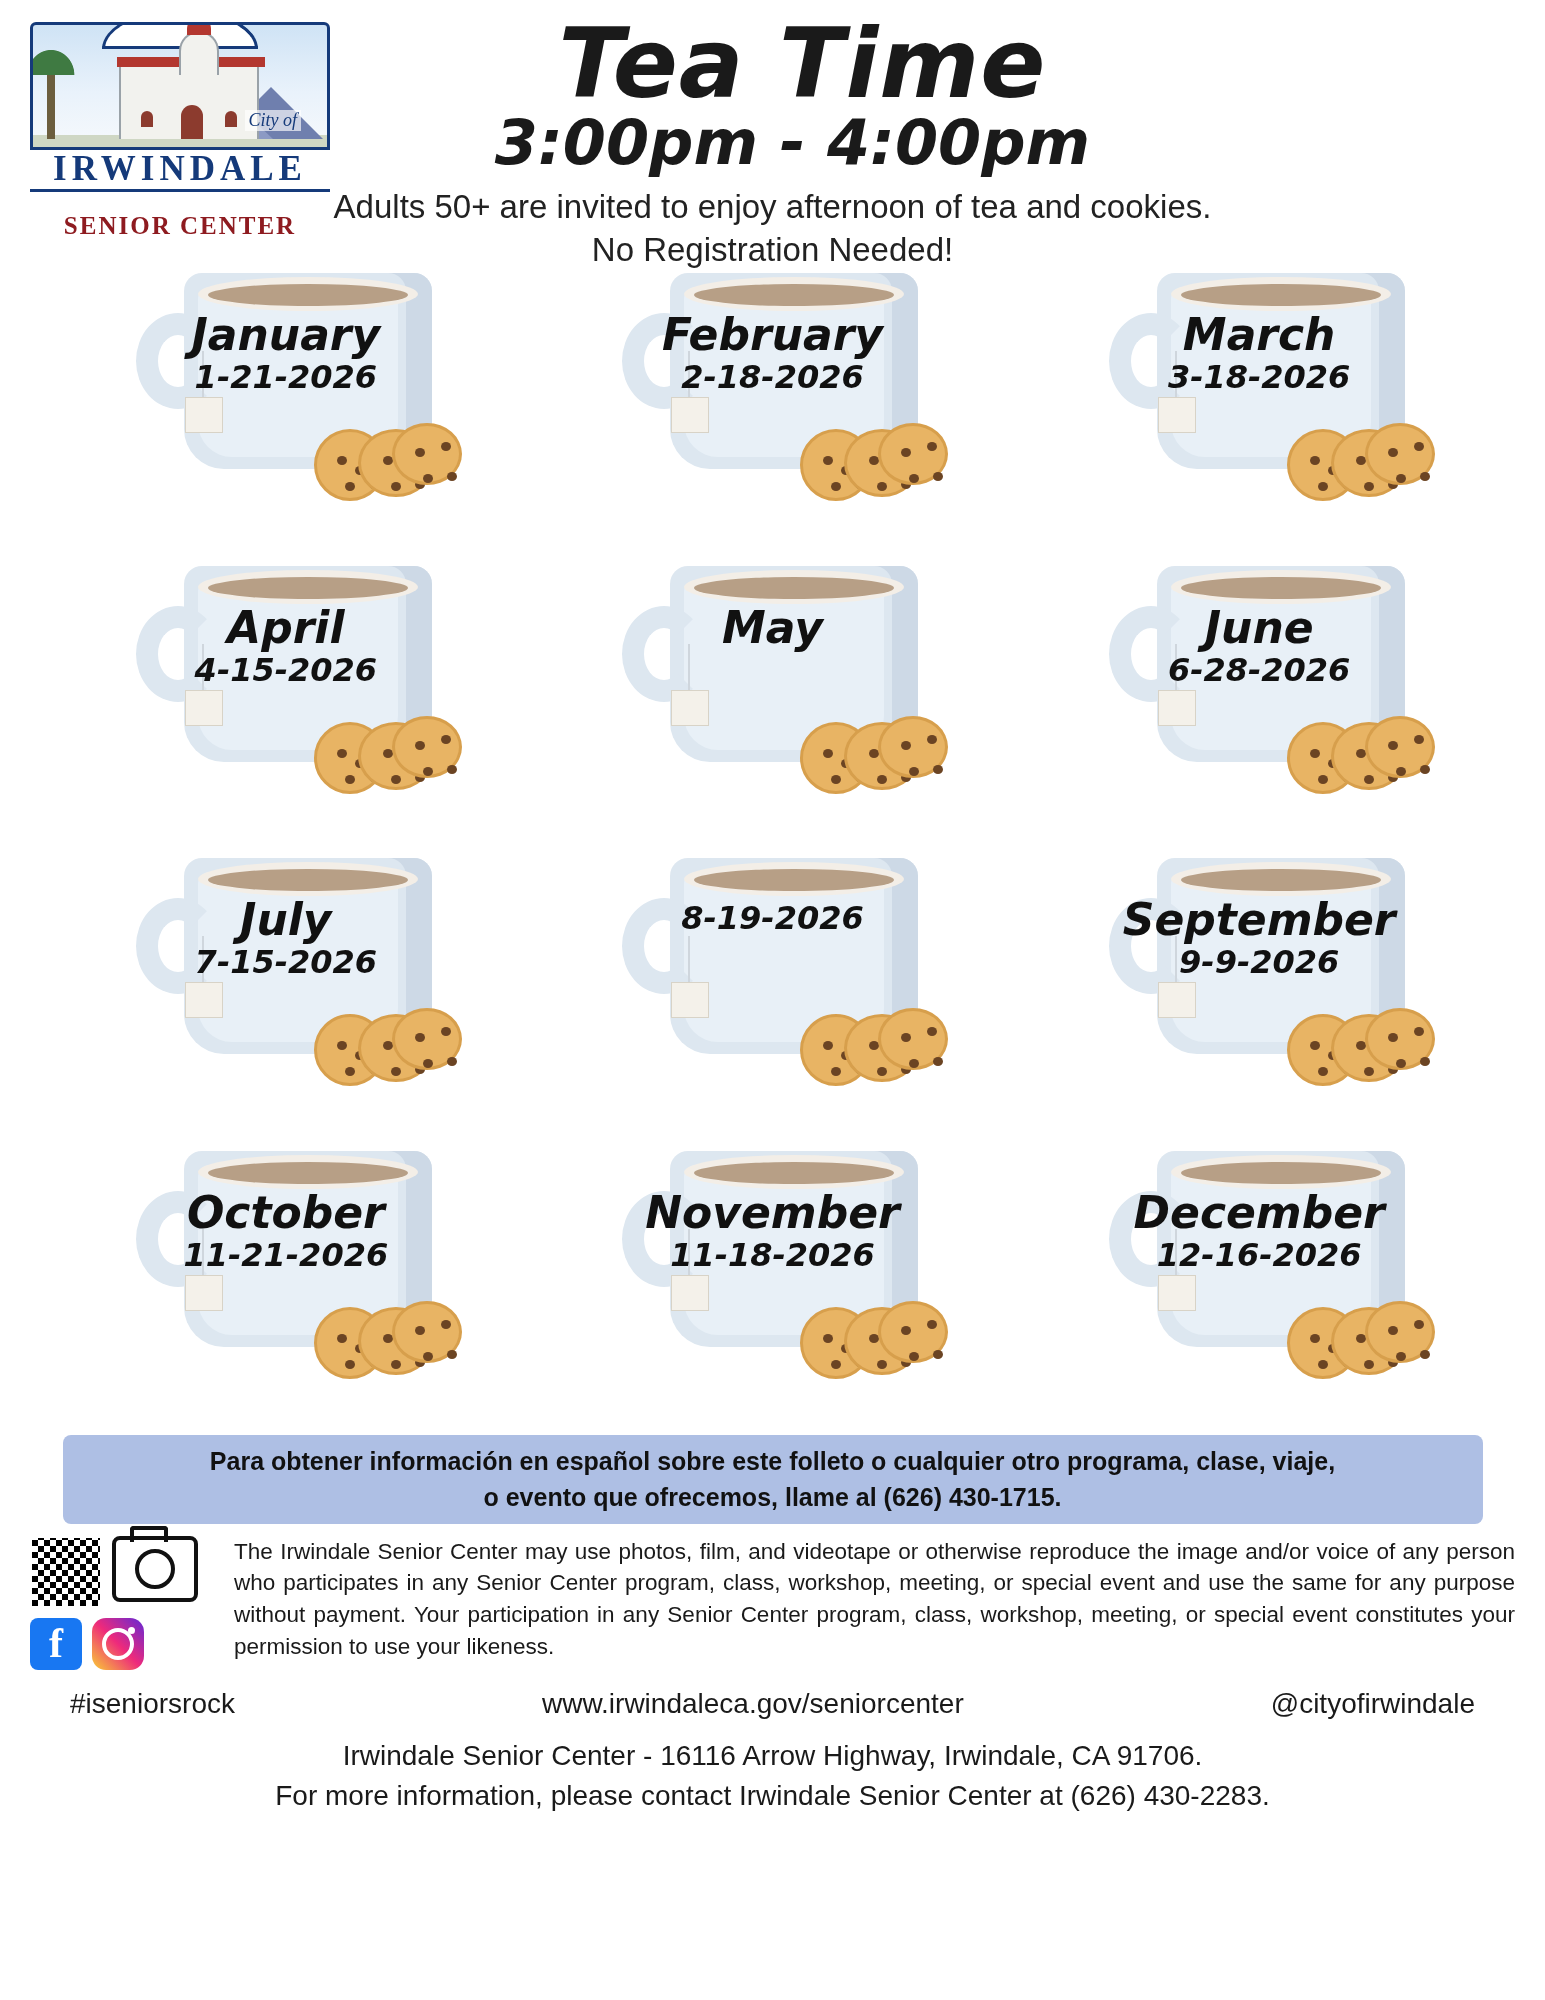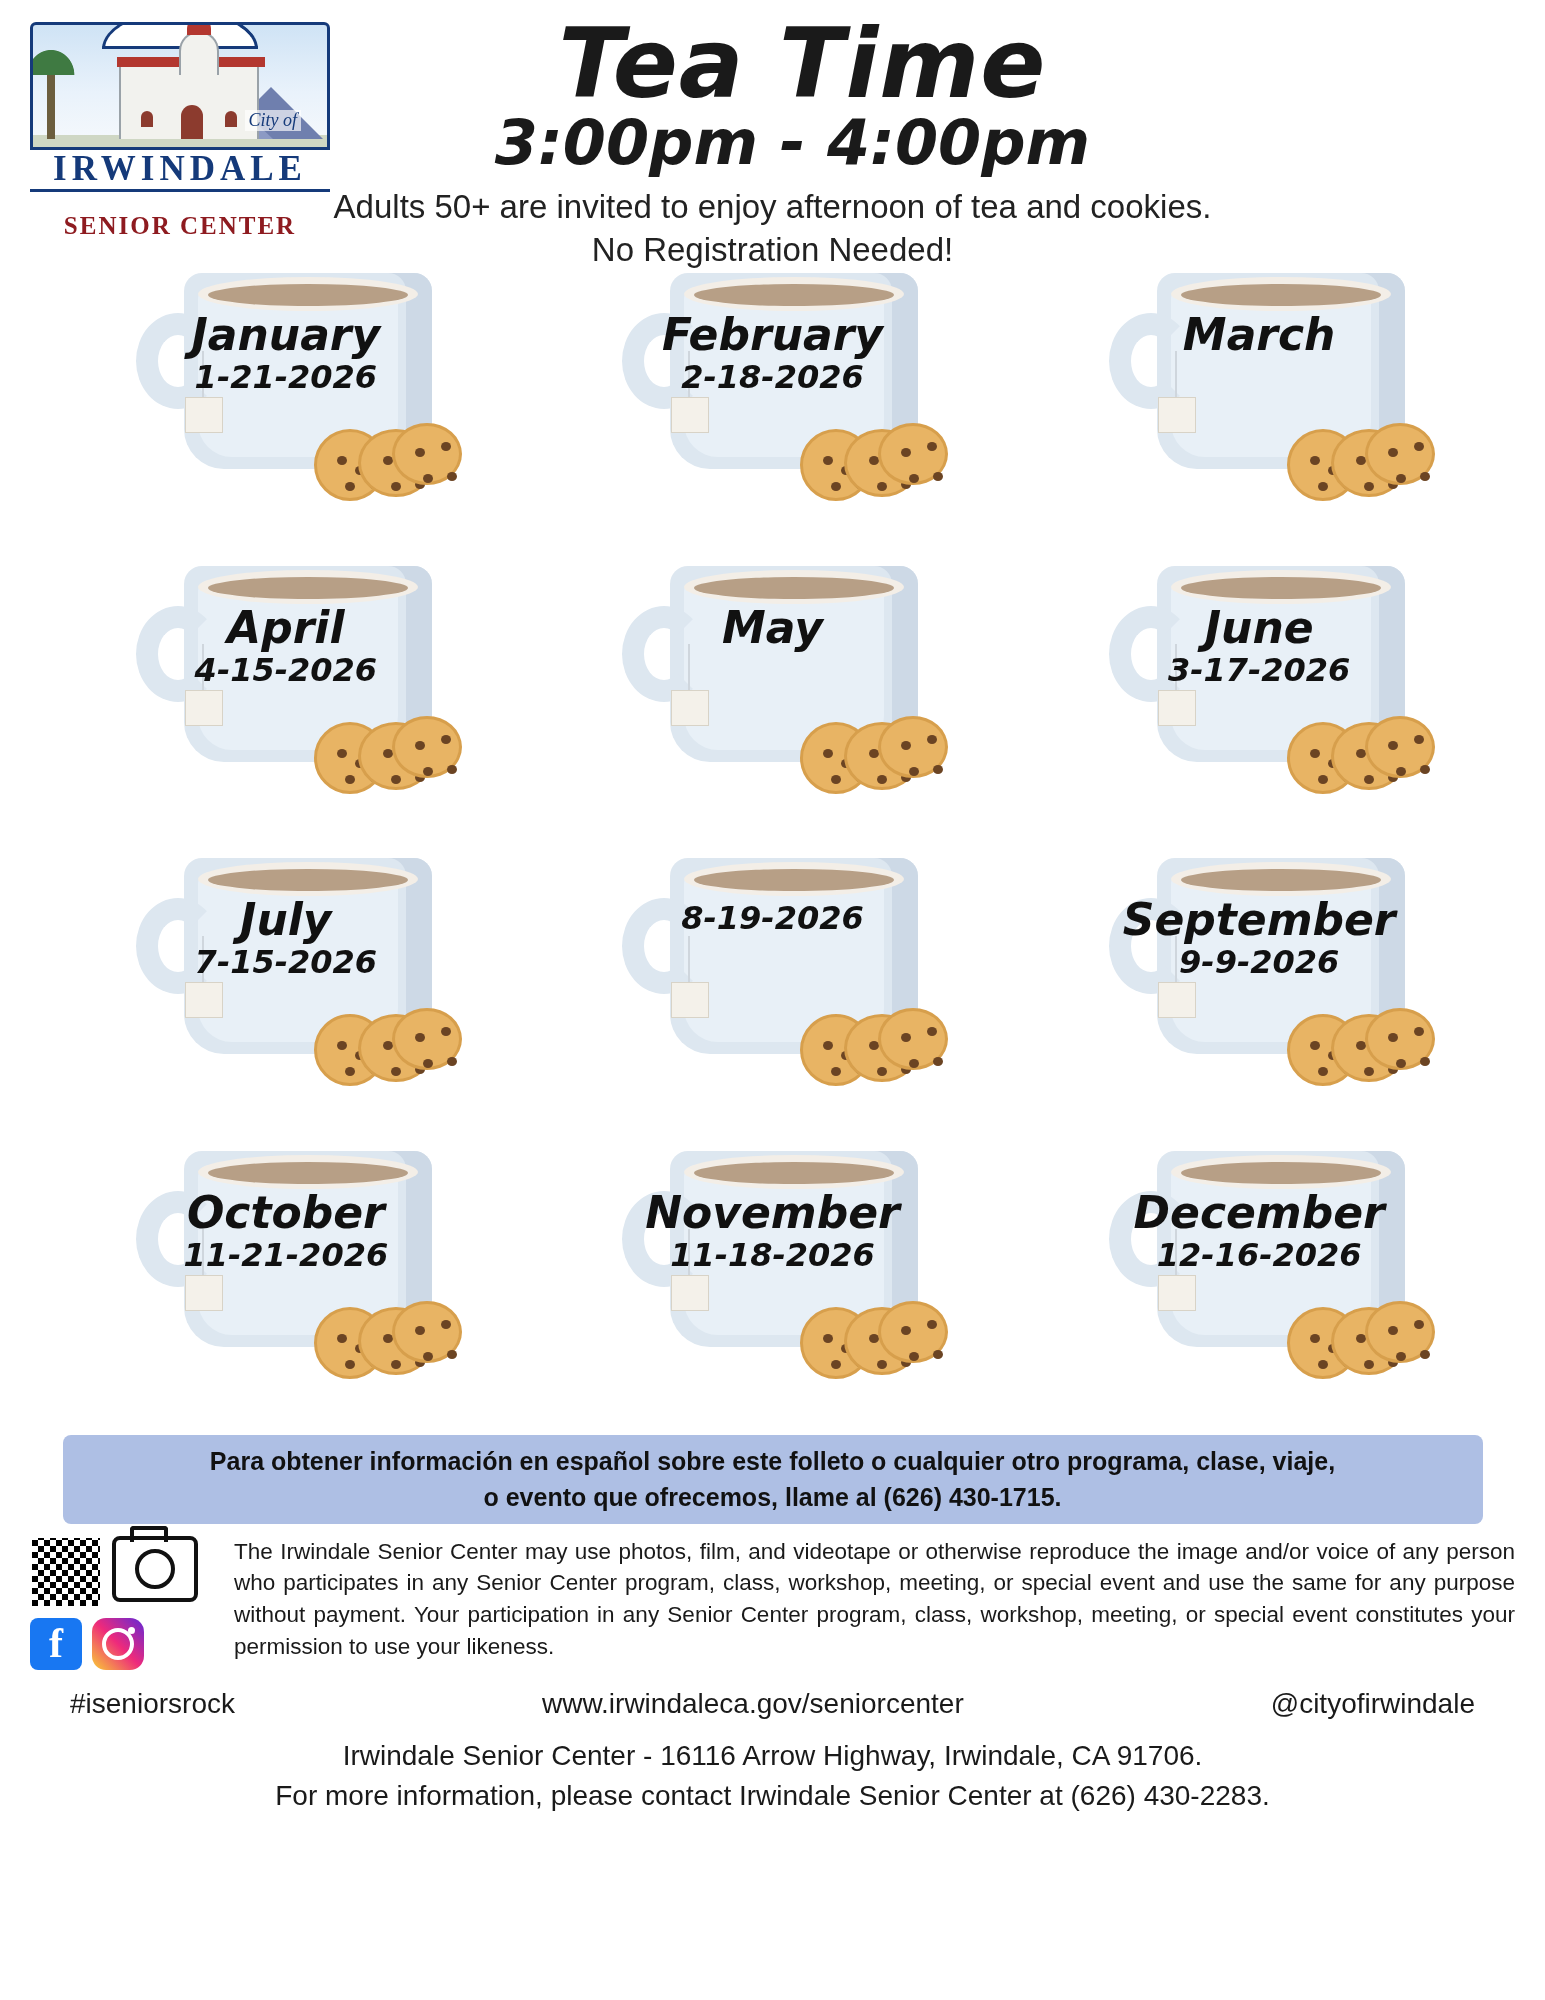--- a/index.html
+++ b/index.html
@@ -589,20 +589,21 @@
           <span class="cookie c3">
             <span class="chip" style="left:20px;top:22px"></span>
             <span class="chip" style="left:46px;top:16px"></span>
             <span class="chip" style="left:28px;top:48px"></span>
             <span class="chip" style="left:52px;top:46px"></span>
           </span>
         </div>
       </div>
       <div class="label">
         <div class="month">March</div>
+        <div class="date">3-18-2026</div>
       </div>
     </div>
     <div class="cell">
       <div class="mug-wrap">
         <div class="mug-body"></div>
         <div class="handle"></div>
         <div class="tea"></div>
         <div class="tag"></div>
         <div class="cookies">
           <span class="cookie c1">
@@ -689,21 +690,21 @@
           <span class="cookie c3">
             <span class="chip" style="left:20px;top:22px"></span>
             <span class="chip" style="left:46px;top:16px"></span>
             <span class="chip" style="left:28px;top:48px"></span>
             <span class="chip" style="left:52px;top:46px"></span>
           </span>
         </div>
       </div>
       <div class="label">
         <div class="month">June</div>
-        <div class="date">3-17-2026</div>
+        <div class="date">6-28-2026</div>
       </div>
     </div>
     <div class="cell">
       <div class="mug-wrap">
         <div class="mug-body"></div>
         <div class="handle"></div>
         <div class="tea"></div>
         <div class="tag"></div>
         <div class="cookies">
           <span class="cookie c1">

